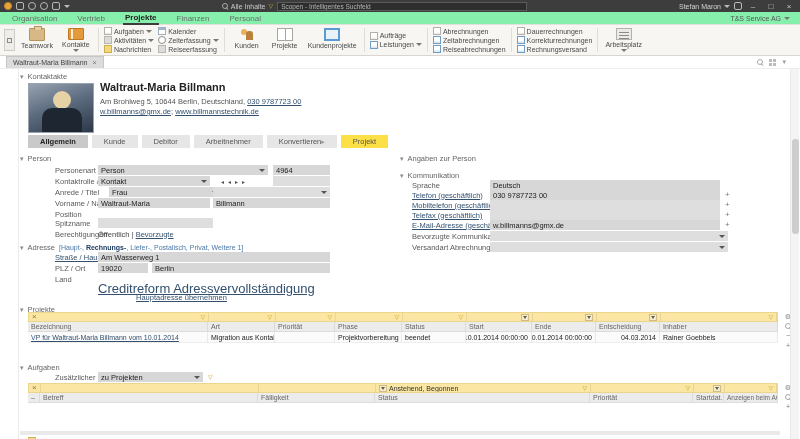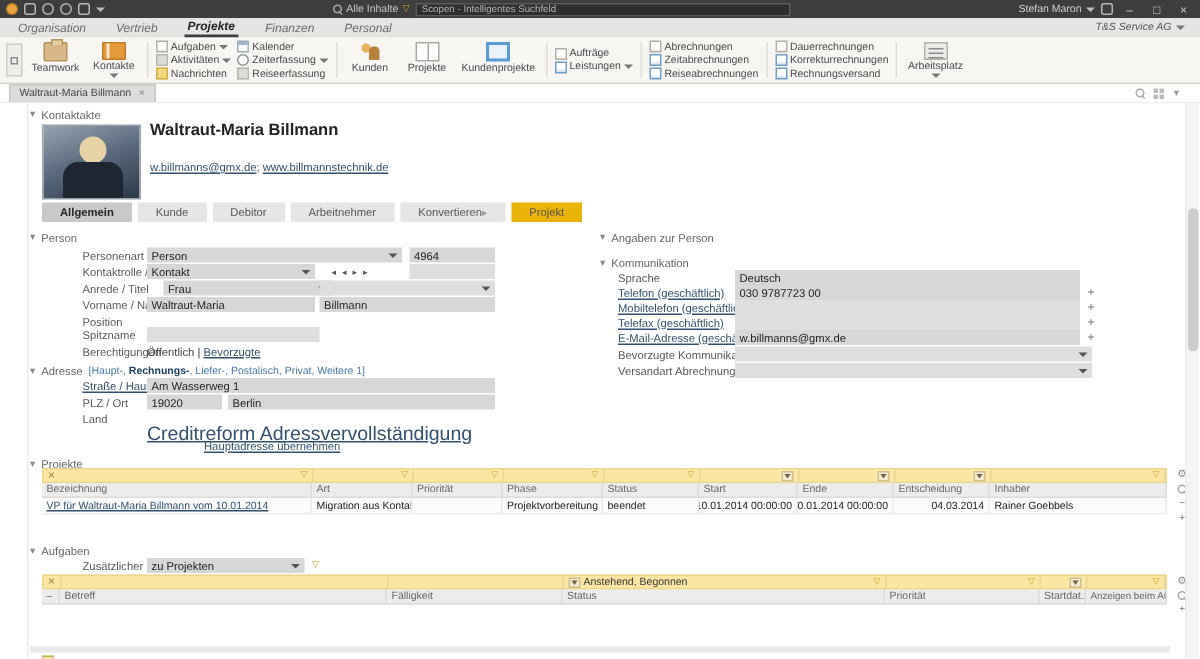--- a/index.html
+++ b/index.html
@@ -17,21 +17,21 @@
   .tb-scope { display:flex; align-items:center; gap:3px; color:#c9c9c9; font-size:7px; }
   .mag { position:relative; width:6px; height:6px; display:inline-block; }
   .mag::before { content:""; position:absolute; left:0; top:0; width:4px; height:4px; border:1px solid #aaa; border-radius:50%; }
   .mag::after { content:""; position:absolute; left:4px; top:4px; width:3px; height:1px; background:#aaa; transform:rotate(45deg); transform-origin:left center; }
   .funnel { font-size:6px; color:#c9a227; line-height:1; }
   .searchbox { width:250px; height:9px; background:#2e2e2e; border:1px solid #5b5b5b; color:#b5b5b5; font-size:6.5px; padding:0 3px; font-family:"Liberation Sans",sans-serif; }
   .tb-user { color:#d3d3d3; font-size:7px; display:flex; align-items:center; gap:3px; }
   .win-btn { color:#c9c9c9; font-size:8px; width:14px; text-align:center; }
 
   
-  .menubar { position:absolute; left:0; top:12px; width:800px; height:13px; background:#e5e5e5; border-bottom:1px solid #e4e1dc; display:flex; align-items:center; padding:0 10px; gap:16px;font-style:italic; }
+  .menubar { position:absolute; left:0; top:12px; width:800px; height:13px; background:#86efac; border-bottom:1px solid #e4e1dc; display:flex; align-items:center; padding:0 10px; gap:16px; }
   .menu-item { color:#6b6b6b; font-size:8px; padding:1px 2px; }
   .menu-item.active { color:#222; font-weight:bold; border-bottom:2px solid #3d3d3d; }
   .menu-company { margin-left:auto; color:#555; font-size:7px; display:flex; align-items:center; gap:3px; }
   .caret-dn { width:0; height:0; border-left:3px solid transparent; border-right:3px solid transparent; border-top:3px solid #777; display:inline-block; }
 
   
   .ribbon { position:absolute; left:0; top:25px; width:800px; height:31px; background:#f7f6f3; border-bottom:1px solid #d9d6d0; display:flex; align-items:stretch; padding:2px 2px; }
   .rib-toggle { width:11px; margin:2px 2px; border:1px solid #cfccc6; background:#efede9; display:flex; align-items:center; justify-content:center; }
   .rib-toggle span { width:5px; height:5px; border:1px solid #8a8a8a; }
   .rib-div { width:1px; background:#e0ddd7; margin:1px 3px; }
@@ -82,21 +82,21 @@
   .photo::before { content:""; position:absolute; left:24px; top:7px; width:18px; height:18px; border-radius:50%; background:#e6d2a4; }
   .photo::after { content:""; position:absolute; left:13px; top:24px; width:40px; height:28px; border-radius:10px 10px 0 0; background:#1e2731; }
   .c-name { position:absolute; left:100px; top:12px; font-size:11px; font-weight:bold; color:#222; }
   .c-line { position:absolute; left:100px; font-size:7.5px; color:#555; }
   a.lnk, .lnk { color:#33506e; text-decoration:underline; cursor:pointer; }
   .lnk-blue { color:#4a78a8; }
 
   .rec-tabs { position:absolute; left:28px; top:66px; display:flex; gap:4px; }
   .rtab { background:#e6e6e6; color:#555; font-size:7.5px; padding:2px 12px; }
   .rtab.active { background:#c9c9c9; color:#222; font-weight:bold; }
-  .rtab.blue { background:#eab308;text-align:right; }
+  .rtab.blue { background:#fde047;text-align:right; }
 
   .frow { position:absolute; display:flex; align-items:center; height:10px; }
   .flabel { font-size:7.5px; color:#5a5a5a; white-space:nowrap; }
   .field { background:#d7d7d7; height:10px; font-size:7.5px; color:#222; padding:0 3px; display:flex; align-items:center; position:relative; white-space:nowrap; overflow:hidden; }
   .field.empty { background:#dedede; }
   .dd::after { content:""; position:absolute; right:3px; top:3.5px; width:0; height:0; border-left:3px solid transparent; border-right:3px solid transparent; border-top:3px solid #555; }
   .navs { display:flex; gap:4px; align-items:center; font-size:6px; color:#555; }
   .plus-ic { font-size:8px; color:#777; line-height:1; }
 
   
@@ -288,20 +288,23 @@
   <div class="content">
     <div class="gutter"></div>
 
     <div class="sechead" style="left:20px; top:3px;">
       <span class="fold">▾</span>
       <span>Kontaktakte</span>
     </div>
 
     <div class="photo"></div>
     <div class="c-name">Waltraut-Maria Billmann</div>
+    <div class="c-line" style="top:28px;">
+      <span>Am Brohlweg 5, 10644 Berlin, Deutschland, </span><span class="lnk">030 9787723 00</span>
+    </div>
     <div class="c-line" style="top:38px;">
       <span class="lnk">w.billmanns@gmx.de</span><span>; </span><span class="lnk">www.billmannstechnik.de</span>
     </div>
 
     <div class="rec-tabs">
       <span class="rtab active">Allgemein</span>
       <span class="rtab">Kunde</span>
       <span class="rtab">Debitor</span>
       <span class="rtab">Arbeitnehmer</span>
       <span class="rtab"><span>Konvertieren</span><span class="chev">▸</span></span>

